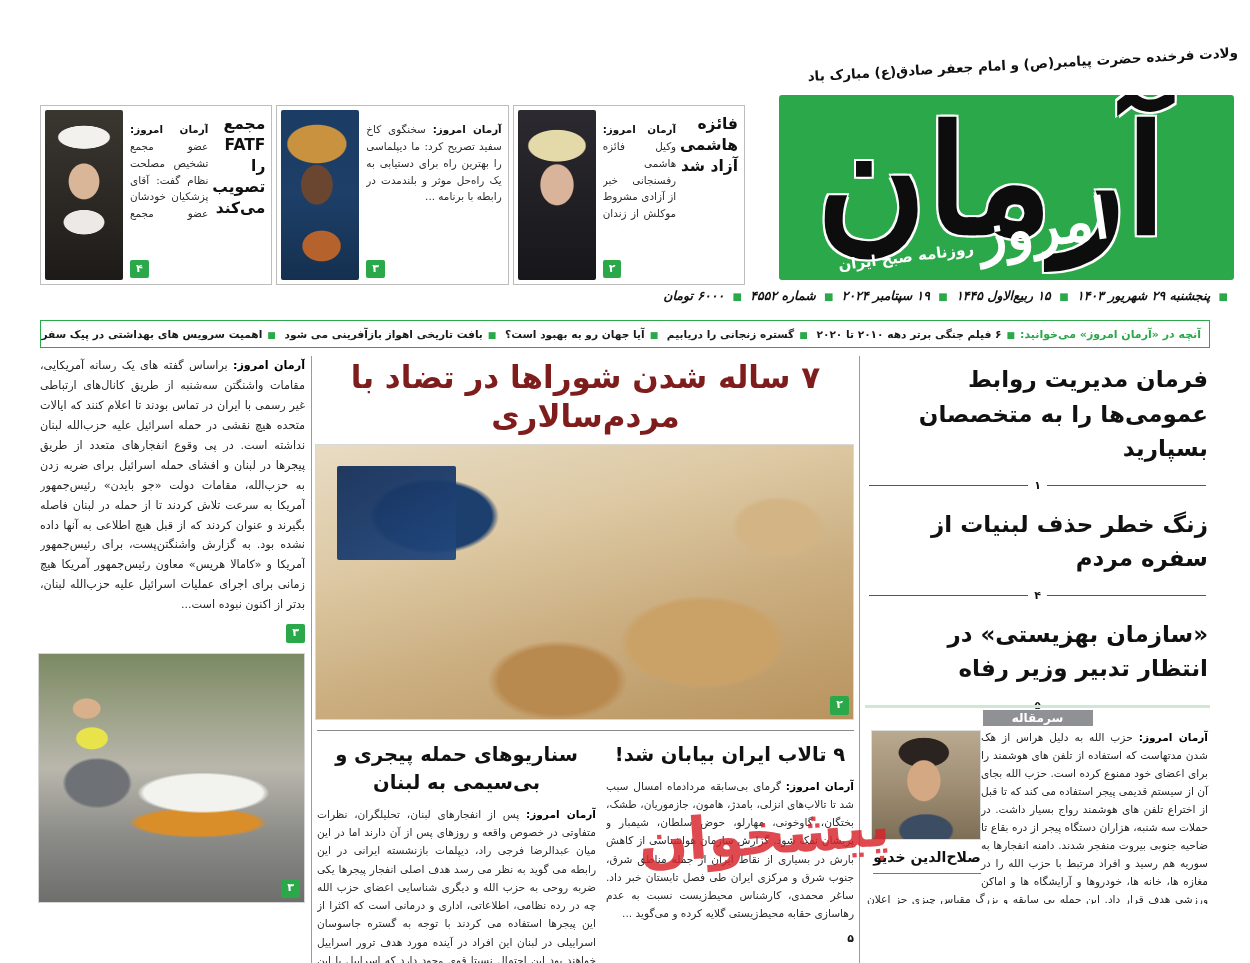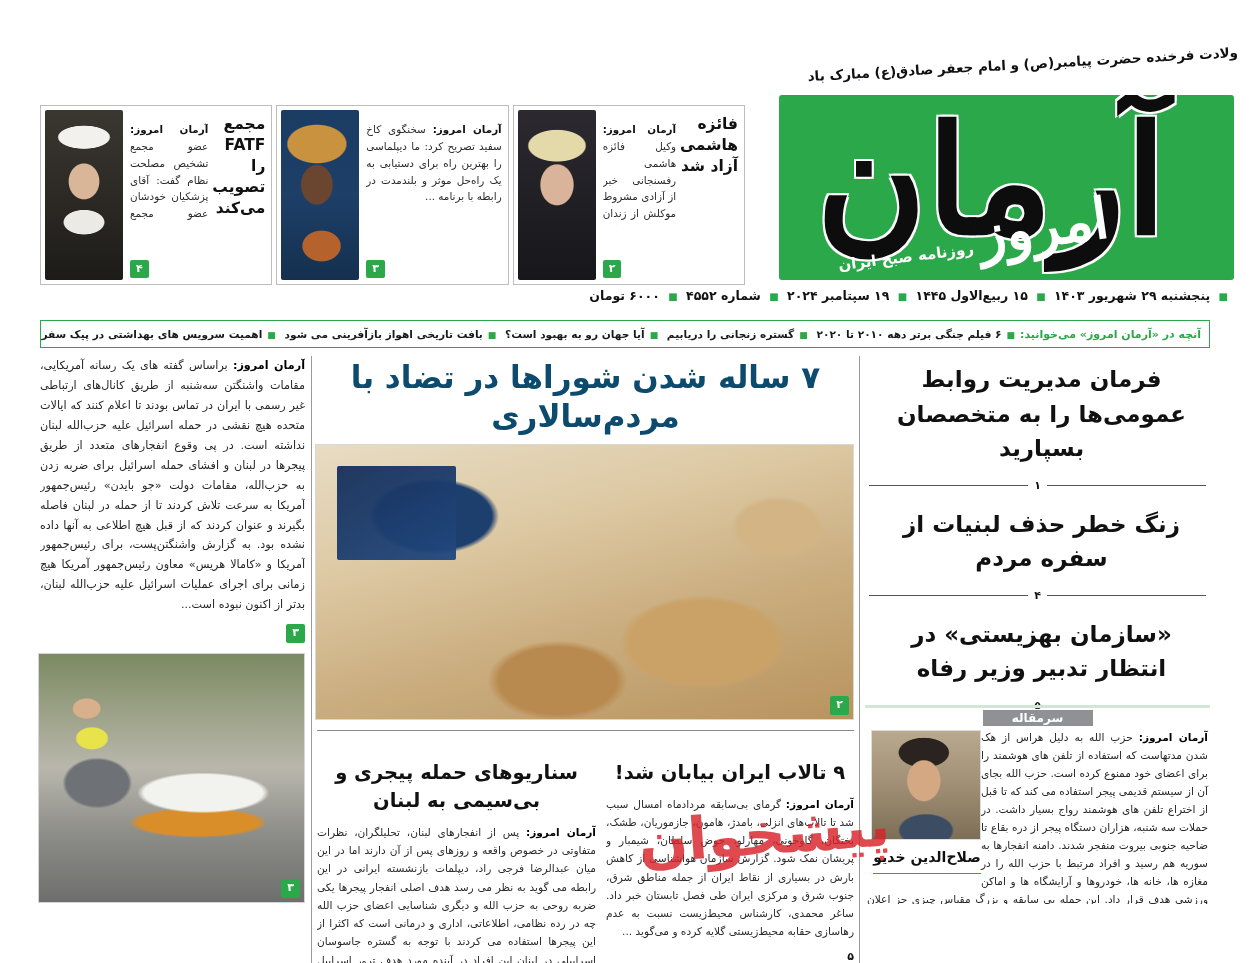--- a/index.html
+++ b/index.html
@@ -38,20 +38,21 @@
   }
   .logo-sub2{
     position:absolute;bottom:14px;right:260px;
     font-size:15px;font-weight:700;color:#ffffff;
     transform:rotate(-7deg);white-space:nowrap;
   }
   .dateline{
     position:absolute;top:288px;right:18px;width:470px;
     text-align:center;font-size:12.5px;font-weight:700;color:#111;
     white-space:nowrap;
+    font-style:italic;
   }
   .dateline .sep{color:#2aa84a;font-size:10px;margin:0 4px;}
 
   
   .briefs{position:absolute;top:105px;right:505px;left:40px;height:180px;display:flex;gap:4px;flex-direction:row;}
   .brief{
     position:relative;flex:1;border:1px solid #bdbdbd;background:#fff;
     display:flex;flex-direction:row;overflow:hidden;padding:4px;gap:5px;
   }
   .brief-photo{width:78px;min-width:78px;height:100%;border-radius:2px;overflow:hidden;position:relative;}
@@ -81,21 +82,21 @@
   .ticker-items{font-size:10.6px;font-weight:700;color:#1a1a1a;white-space:nowrap;}
   .tsq{color:#2aa84a;font-size:9px;margin:0 5px;}
 
   
   .cols{position:absolute;top:356px;right:40px;left:40px;bottom:0;}
 
   
   .col-right{position:absolute;top:0;right:0;width:345px;bottom:0;}
   .rule-v{position:absolute;top:0;bottom:0;width:1px;background:#9a9a9a;}
 
-  .hl{padding:6px 2px 4px 2px;text-align:center;margin-left:8px;}
+  .hl{padding:6px 2px 4px 2px;margin-left:8px;}
   .hl-title{font-size:23px;font-weight:700;line-height:1.5;color:#111;}
   .hl-div{display:flex;align-items:center;gap:6px;margin:9px 4px;}
   .hl-div .ln{flex:1;height:1px;background:#555;}
   .hl-div .num{font-size:11px;font-weight:700;color:#111;}
 
   .edit-wrap{position:absolute;left:0;right:0;top:349px;bottom:0;}
   .edit-top{height:3px;background:#cfe8d5;margin-bottom:2px;}
   .edit-badge{
     display:block;width:88px;margin:0 auto 2px auto;background:#8f9194;color:#fff;
     text-align:center;font-size:12px;font-weight:700;padding:1px 11px;letter-spacing:.5px;
@@ -103,29 +104,29 @@
   .edit-title{text-align:center;font-size:15px;font-weight:700;margin:3px 0 5px 0;color:#111;}
   .edit-body{position:relative;font-size:10.6px;line-height:1.7;text-align:justify;color:#262626;
     max-height:176px;overflow:hidden;padding:0 2px;}
   .edit-body b{font-weight:700;color:#000;}
   .edit-figure{float:left;width:108px;margin:2px 0 4px 6px;}
   .edit-photo{width:108px;height:108px;overflow:hidden;position:relative;border:1px solid #ddd;}
   .edit-cap{font-size:14px;font-weight:700;text-align:center;margin-top:6px;padding-bottom:3px;border-bottom:1px solid #ef4444;color:#111;}
 
   
   .col-center{position:absolute;top:0;right:356px;left:277px;bottom:0;}
-  .lead-title{font-size:31px;font-weight:700;line-height:1.25;text-align:center;color:#0c4a6e;margin:2px 0 8px 0;}
+  .lead-title{font-size:31px;font-weight:700;line-height:1.25;text-align:center;color:#7f1d1d;margin:2px 0 8px 0;}
   .lead-photo{position:relative;width:100%;height:274px;overflow:hidden;border:1px solid #d8d8d8;}
   .lead-pg{position:absolute;bottom:4px;right:4px;}
   .rule-h{height:1px;background:#8a8a8a;margin:10px 0 8px 0;}
 
   .bottom-row{display:flex;flex-direction:row;gap:10px;}
   .bot-mid{width:248px;}
   .bot-left{flex:1;}
-  .bot-title{font-size:19.5px;font-weight:700;line-height:1.45;text-align:center;color:#111;margin:20px 0 8px 0;}
+  .bot-title{font-size:19.5px;font-weight:700;line-height:1.45;text-align:center;color:#111;margin:2px 0 8px 0;}
   .bot-text{font-size:10.6px;line-height:1.72;text-align:justify;color:#2b2b2b;overflow:hidden;}
   .bot-text b{font-weight:700;color:#000;}
   .bot-pg{margin-top:4px;}
   .pg-plain{font-size:11px;font-weight:700;color:#111;}
 
   
   .col-left{position:absolute;top:0;left:0;width:265px;bottom:0;}
   .lc-title{font-size:23px;font-weight:700;line-height:1.4;text-align:center;color:#111;margin:4px 0 9px 0;}
   .lc-text{font-size:11.2px;line-height:1.78;text-align:justify;color:#262626;max-height:270px;overflow:hidden;}
   .lc-text b{font-weight:700;color:#000;}

